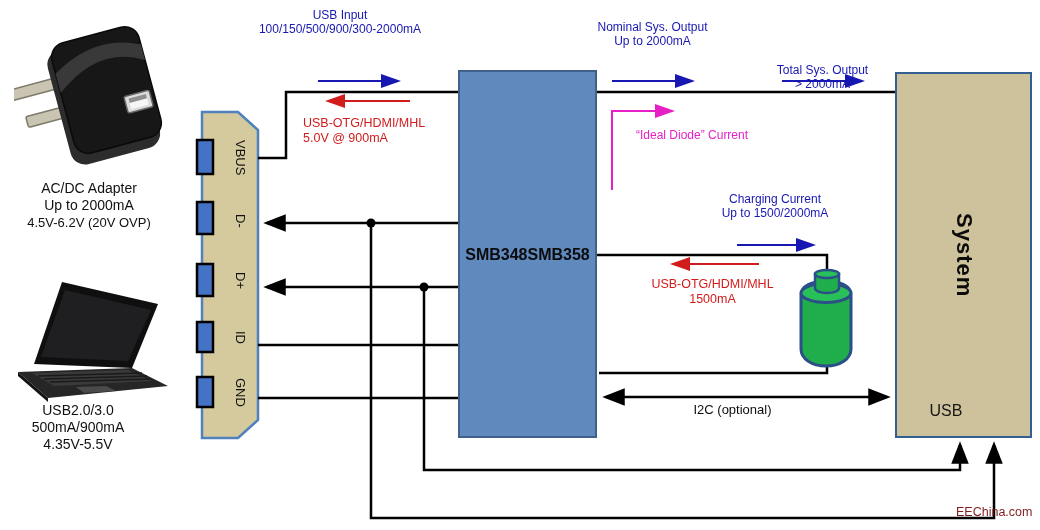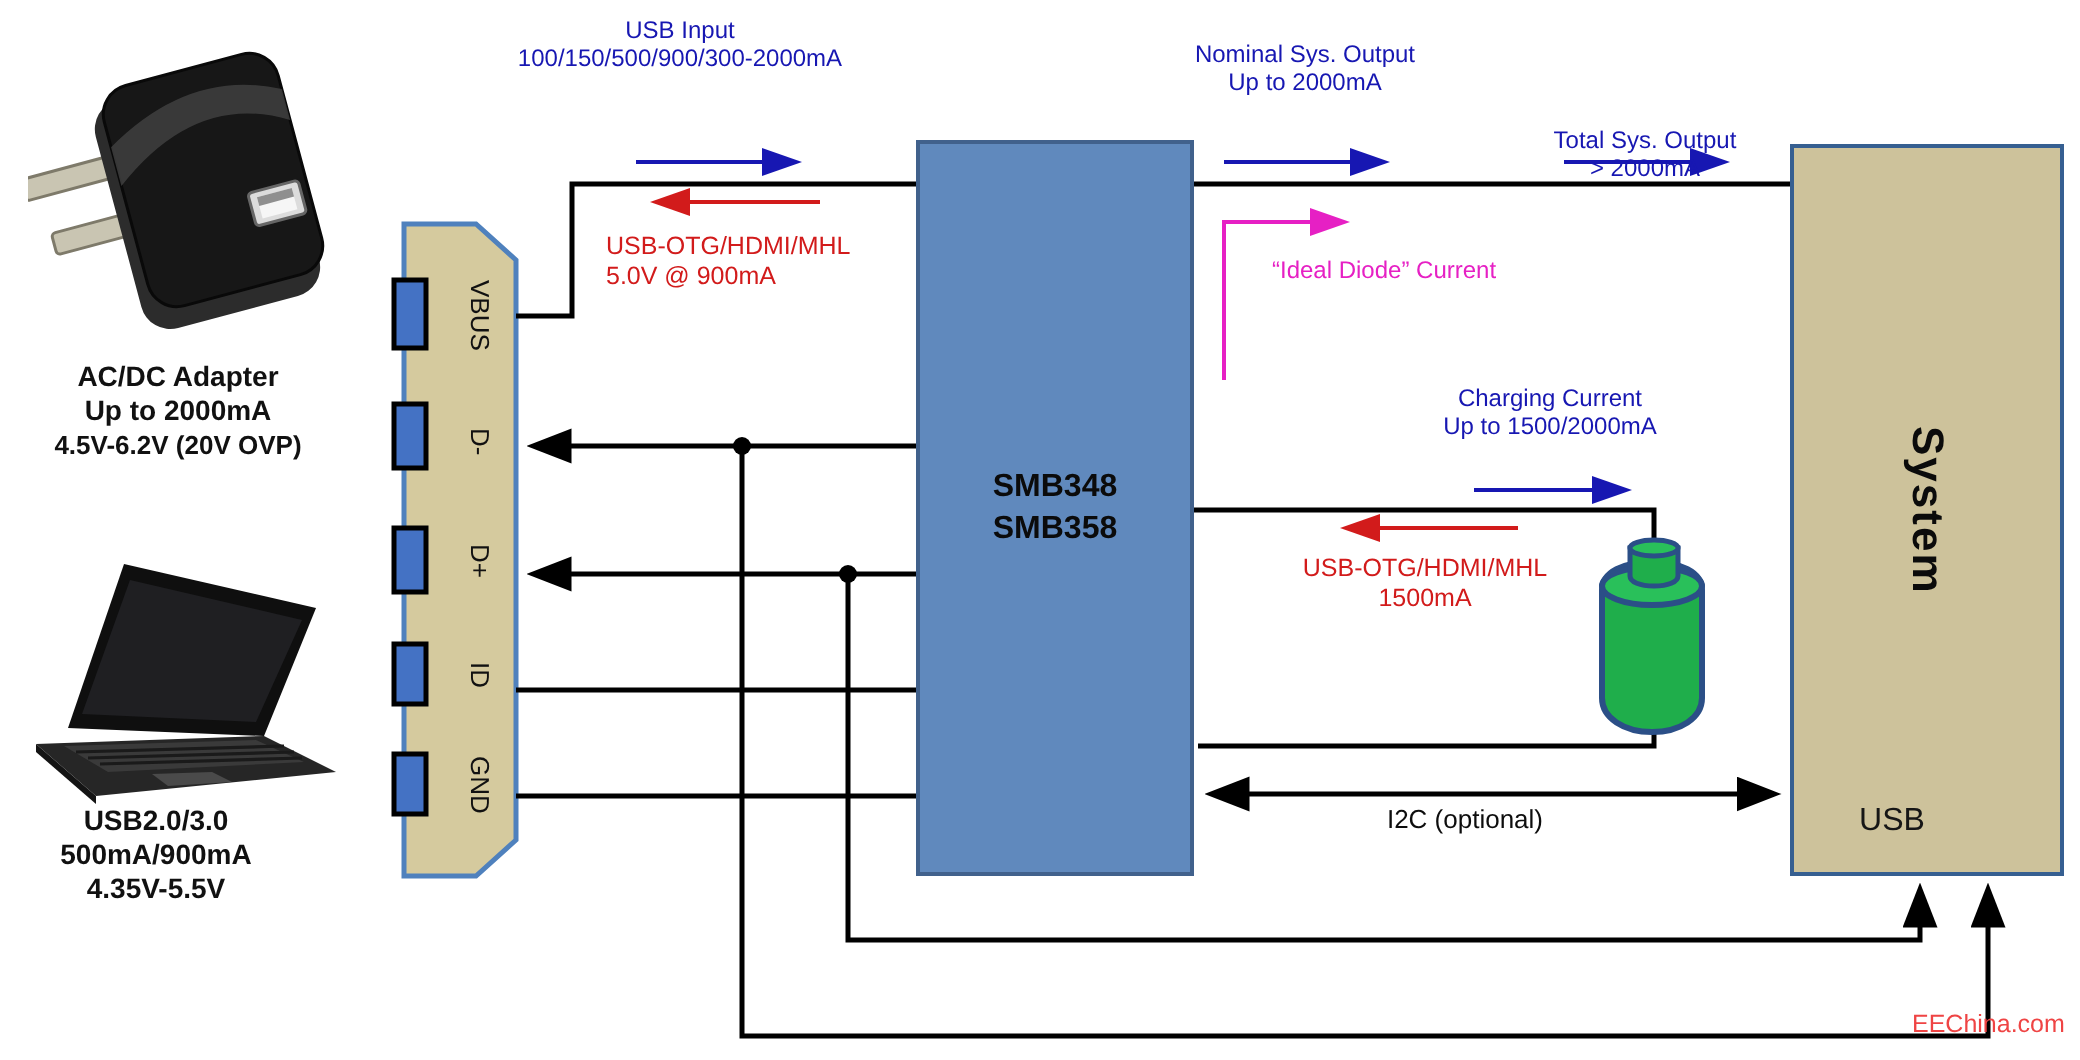--- a/index.html
+++ b/index.html
@@ -5,21 +5,21 @@
   html,body{margin:0;padding:0;background:#fff;}
   #canvas{
     position:relative;width:1040px;height:530px;background:#ffffff;overflow:hidden;
     font-family:"Liberation Sans","DejaVu Sans",sans-serif;
   }
   .abs{position:absolute;}
   
   .charger-block{
     left:458px;top:70px;width:135px;height:364px;
     background:#6089bd;border:2px solid #41618c;
-    display:flex;flex-direction:column;align-items:center;justify-content:center;
+    display:flex;flex-direction:row;align-items:center;justify-content:center;
     z-index:1;
   }
   .charger-block .line{font-size:16px;font-weight:bold;color:#0b0b0b;line-height:21px;}
   .system-block{
     left:895px;top:72px;width:133px;height:362px;
     background:#cdc29b;border:2.5px solid #365f91;z-index:1;
   }
   .system-title{
     position:absolute;inset:0;display:flex;align-items:center;justify-content:center;
     writing-mode:vertical-rl;font-size:22px;font-weight:bold;color:#0b0b0b;letter-spacing:1px;
@@ -34,25 +34,25 @@
     writing-mode:vertical-rl;font-size:13px;color:#111;width:24px;left:228px;
   }
   
   .flow{z-index:6;text-align:center;font-size:12px;line-height:14px;}
   .blue-t{color:#1717b2;}
   .red-t{color:#d21b1b;}
   .pink-t{color:#e620c4;}
   .black-t{color:#0d0d0d;}
   .left-al{text-align:left;}
   
-  .caption{z-index:6;text-align:center;font-weight:bold;color:#111;}
+  .caption{z-index:6;text-align:center;font-weight:normal;color:#111;}
   .caption .c1{font-size:14px;line-height:17px;}
   .caption .c2{font-size:14px;line-height:17px;}
   .caption .c3{font-size:13px;line-height:17px;}
-  .watermark{z-index:7;font-size:12.5px;color:#ef4444;}
+  .watermark{z-index:7;font-size:12.5px;color:#7f1d1d;}
   svg.overlay{position:absolute;left:0;top:0;z-index:5;pointer-events:none;}
   svg.photo{position:absolute;z-index:2;}
 </style>
 </head>
 <body>
 
 <div id="canvas">
 
   <svg class="photo" style="left:14px;top:14px;" width="160" height="162" viewBox="0 0 160 162">
     <g transform="translate(90,86) rotate(-15)">

